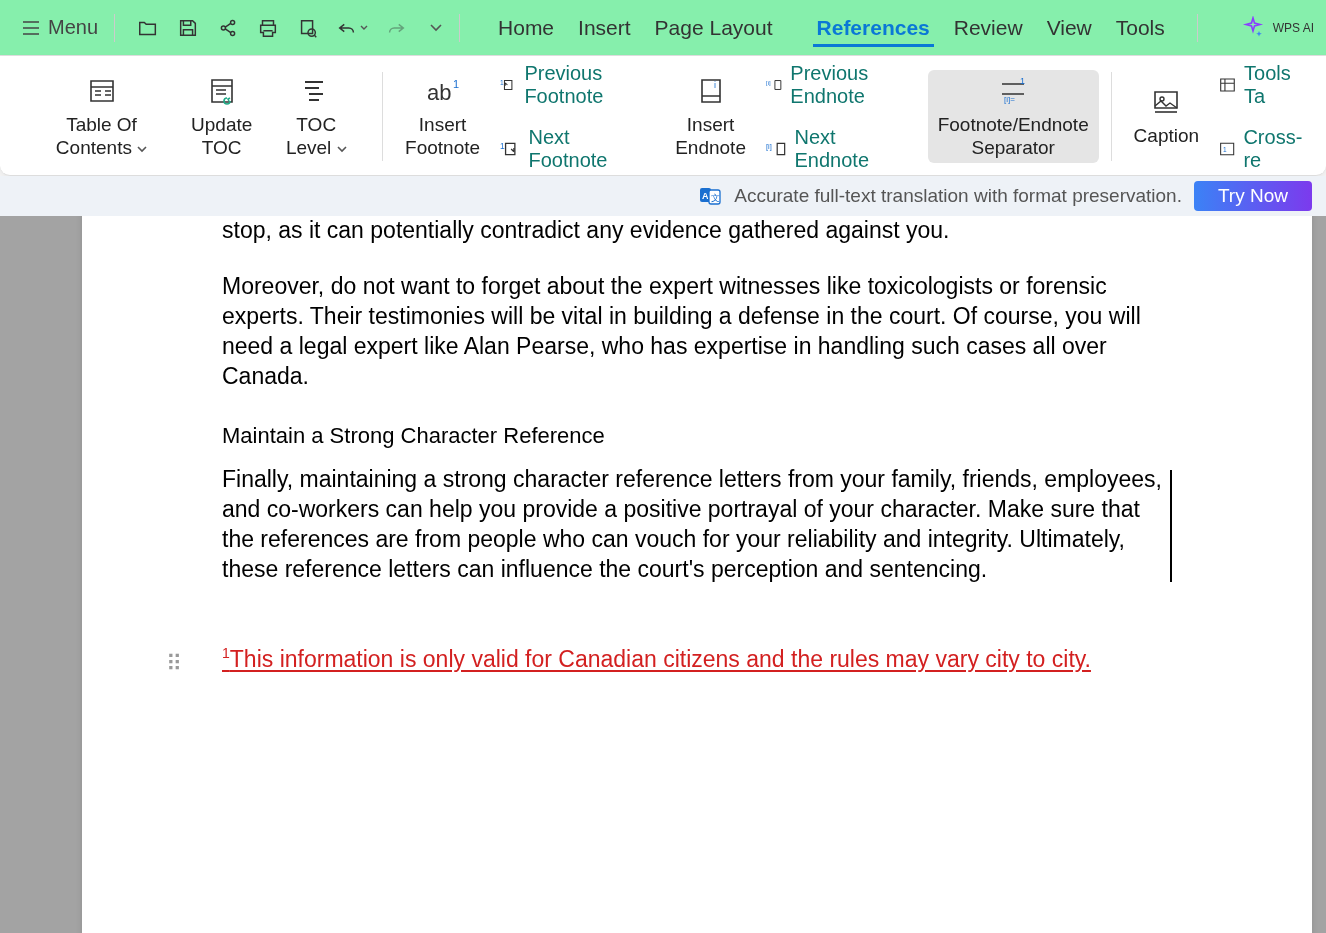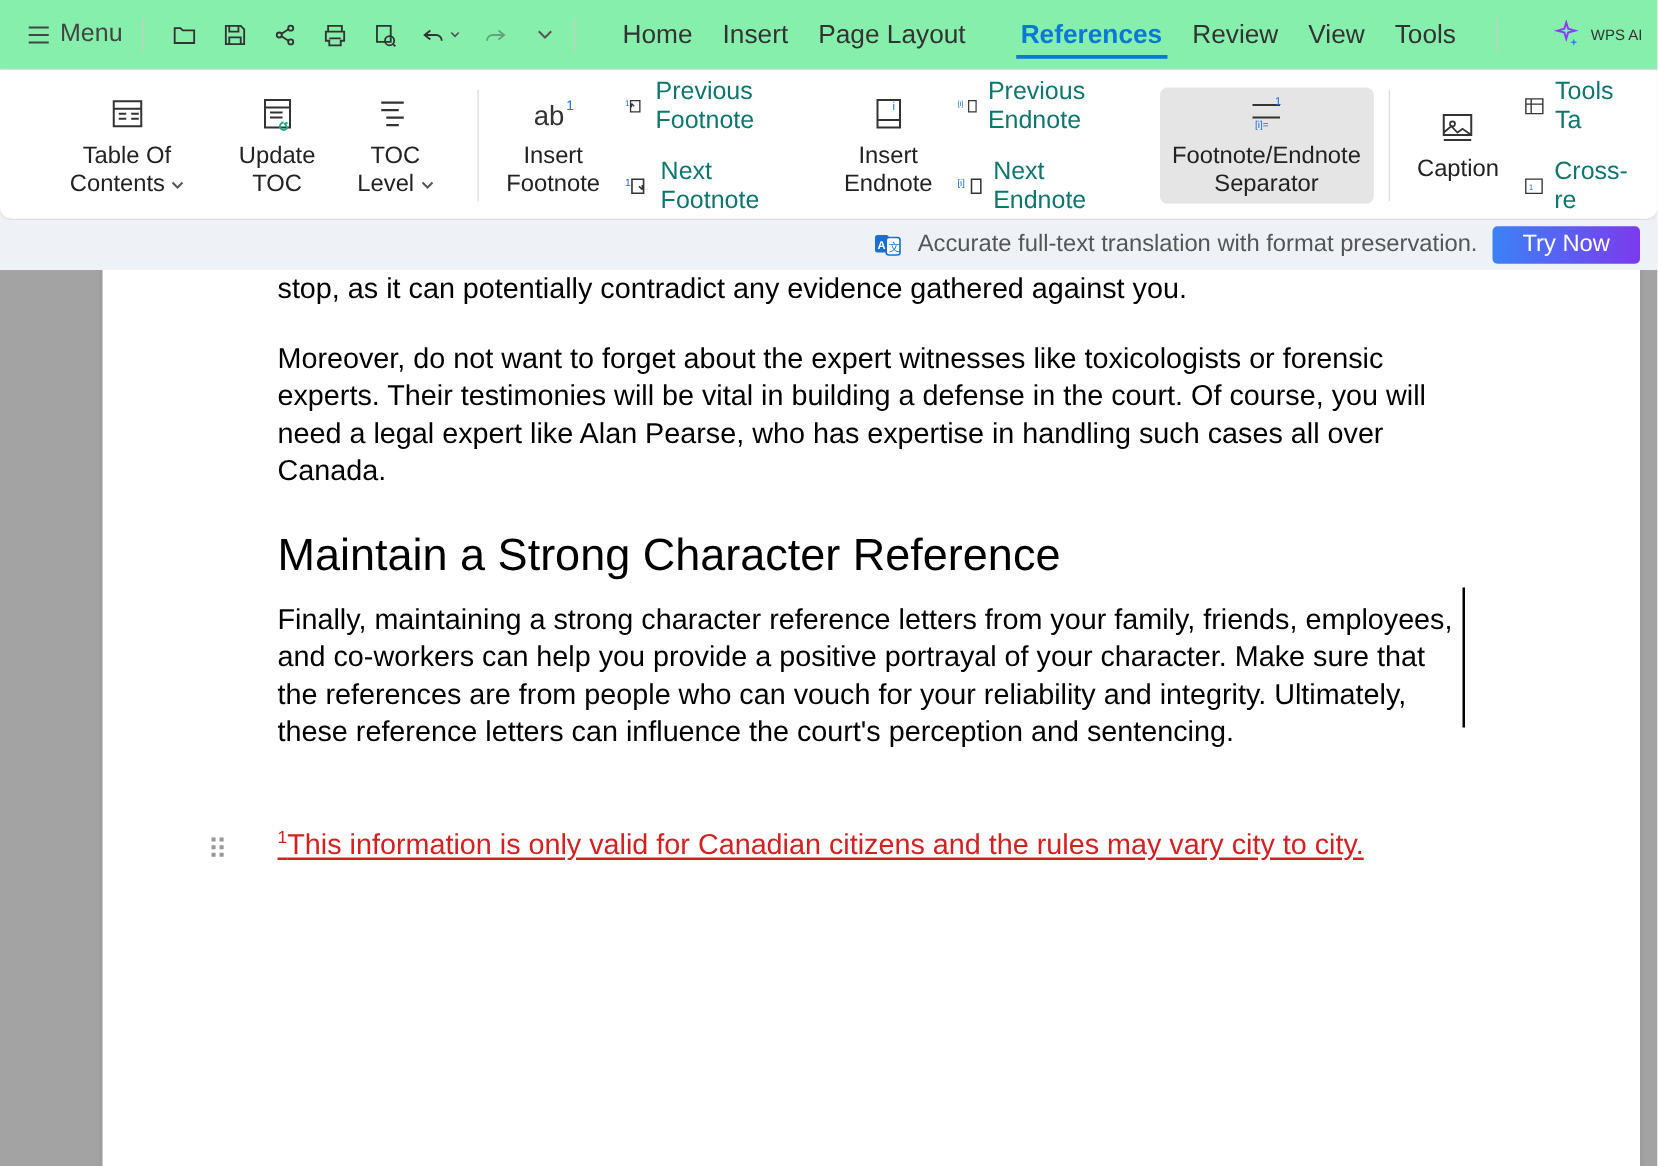--- a/index.html
+++ b/index.html
@@ -26,21 +26,21 @@
 .rib-btn-sm { display: flex; align-items: center; gap: 8px; padding: 6px 10px; border-radius: 5px; cursor: pointer; font-size: 20px; color: #0f766e; }
 
 .infobar { display: flex; align-items: center; justify-content: flex-end; background: #eef2f7; height: 40px; padding: 0 14px; gap: 12px; font-size: 19px; color: #555; }
 .translate-icon { width: 24px; height: 24px; display:flex; align-items:center; justify-content:center; color:#1a6fd0; border-radius:3px; }
 .try-now { background: linear-gradient(90deg,#3b82f6,#7c3aed); color: #fff; padding: 4px 24px; border-radius: 4px; font-size: 19px; cursor: pointer; }
 
 .docarea { position: relative; height: calc(933px - 56px - 120px - 40px); overflow: hidden; background: #a3a3a3; }
 .page { position: absolute; left: 82px; top: -70px; width: 1230px; min-height: 900px; background: #fff; box-shadow: 0 1px 6px rgba(0,0,0,0.12); }
 .page-inner { padding: 70px 140px 60px 140px; font-family: Arial, Helvetica, sans-serif; color: #000; }
 .p { font-size: 23px; line-height: 1.3; margin-bottom: 26px; }
-.h2 { font-size: 36px; font-weight: 500; margin: 32px 0 16px 0; }
+.h2 { font-size: 22px; font-weight: 500; margin: 32px 0 16px 0; }
 .cursor-line { border-right: 2px solid #000; padding-right: 2px; height: 112px; position: absolute; right: 140px; top: 324px; }
 .footnote-wrap { margin-top: 60px; position: relative; }
 .drag-handle { position: absolute; left: -56px; top: 6px; color: #999; font-size: 22px; cursor: grab; }
 .footnote { color: #d32020; text-decoration: underline; text-decoration-color: #d32020; font-size: 23px; text-underline-offset: 3px; }
 .footnote sup { font-size: 14px; }
 svg { display: block; }
 </style>
 </head>
 <body>
 

